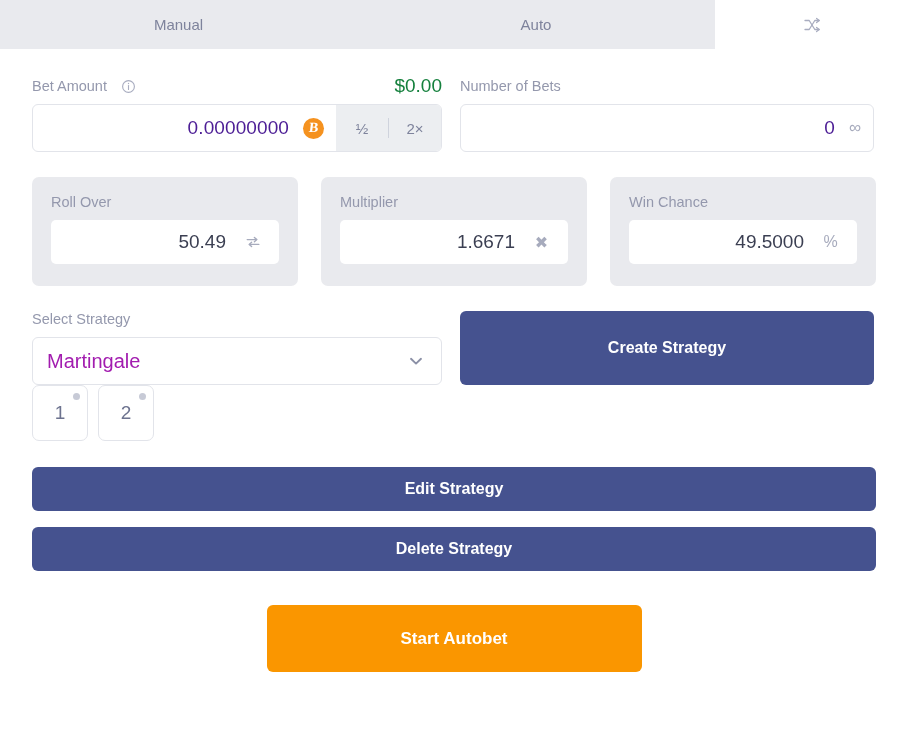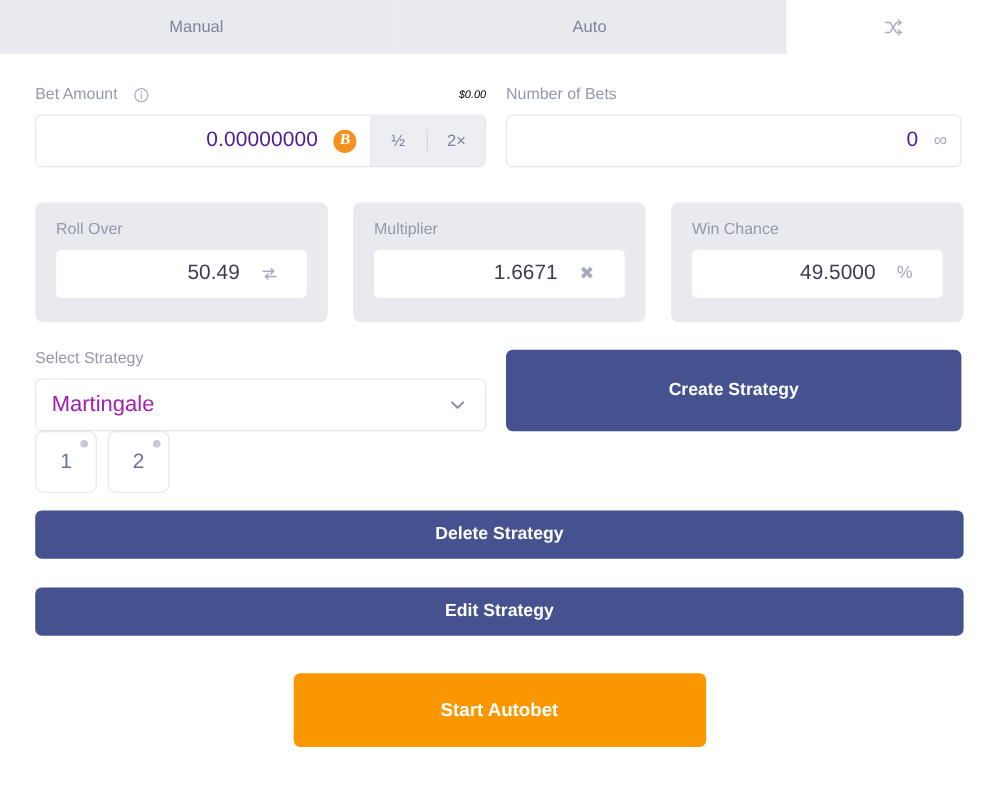--- a/index.html
+++ b/index.html
@@ -61,23 +61,22 @@
   }
 
   .label-line {
     display: flex;
     align-items: center;
     justify-content: space-between;
     margin-bottom: 10px;
     height: 16px;
   }
   .label-right {
-    font-size: 10px;
-    color: #000000;
-    font-style: italic;
+    font-size: 19px;
+    color: #15803d;
   }
 
   .info-icon {
     width: 15px; height: 15px;
     display: inline-block;
   }
 
   
   .bet-block { width: 410px; padding-top: 34px; }
   .bets-block { width: 414px; padding-top: 34px; }
@@ -149,41 +148,41 @@
     justify-content: center;
     color: #a7abbd;
     font-size: 17px;
     flex: 0 0 auto;
   }
 
   
   .stats-row {
     display: flex;
     gap: 23px;
-    margin-top: 32px;
+    margin-top: 25px;
   }
   .stat-panel {
     flex: 1;
     background: #e9eaee;
     border-radius: 7px;
     padding: 17px 19px 22px 19px;
   }
   .stat-label {
     font-size: 14.5px;
     color: #9498ad;
     margin-bottom: 10px;
   }
   .stat-input {
     height: 44px;
     background: #ffffff;
     border-radius: 5px;
     display: flex;
     align-items: center;
     justify-content: flex-end;
-    padding-right: 26px;
+    padding-right: 18px;
     gap: 18px;
   }
   .stat-value {
     font-size: 19px;
     color: #3b3f52;
   }
   .stat-icon {
     color: #a7abbd;
     font-size: 16px;
     display: flex;
@@ -412,20 +411,20 @@
     <div class="cond-tile">
       <span class="cond-dot"></span>
       <span>1</span>
     </div>
     <div class="cond-tile">
       <span class="cond-dot"></span>
       <span>2</span>
     </div>
   </div>
 
+  <button class="btn btn-primary wide-btn first">Edit Strategy</button>
   <button class="btn btn-primary wide-btn">Delete Strategy</button>
-  <button class="btn btn-primary wide-btn first">Edit Strategy</button>
 
   <div class="start-wrap">
     <button class="btn btn-start">Start Autobet</button>
   </div>
 
 </div>
 
 </body></html>

